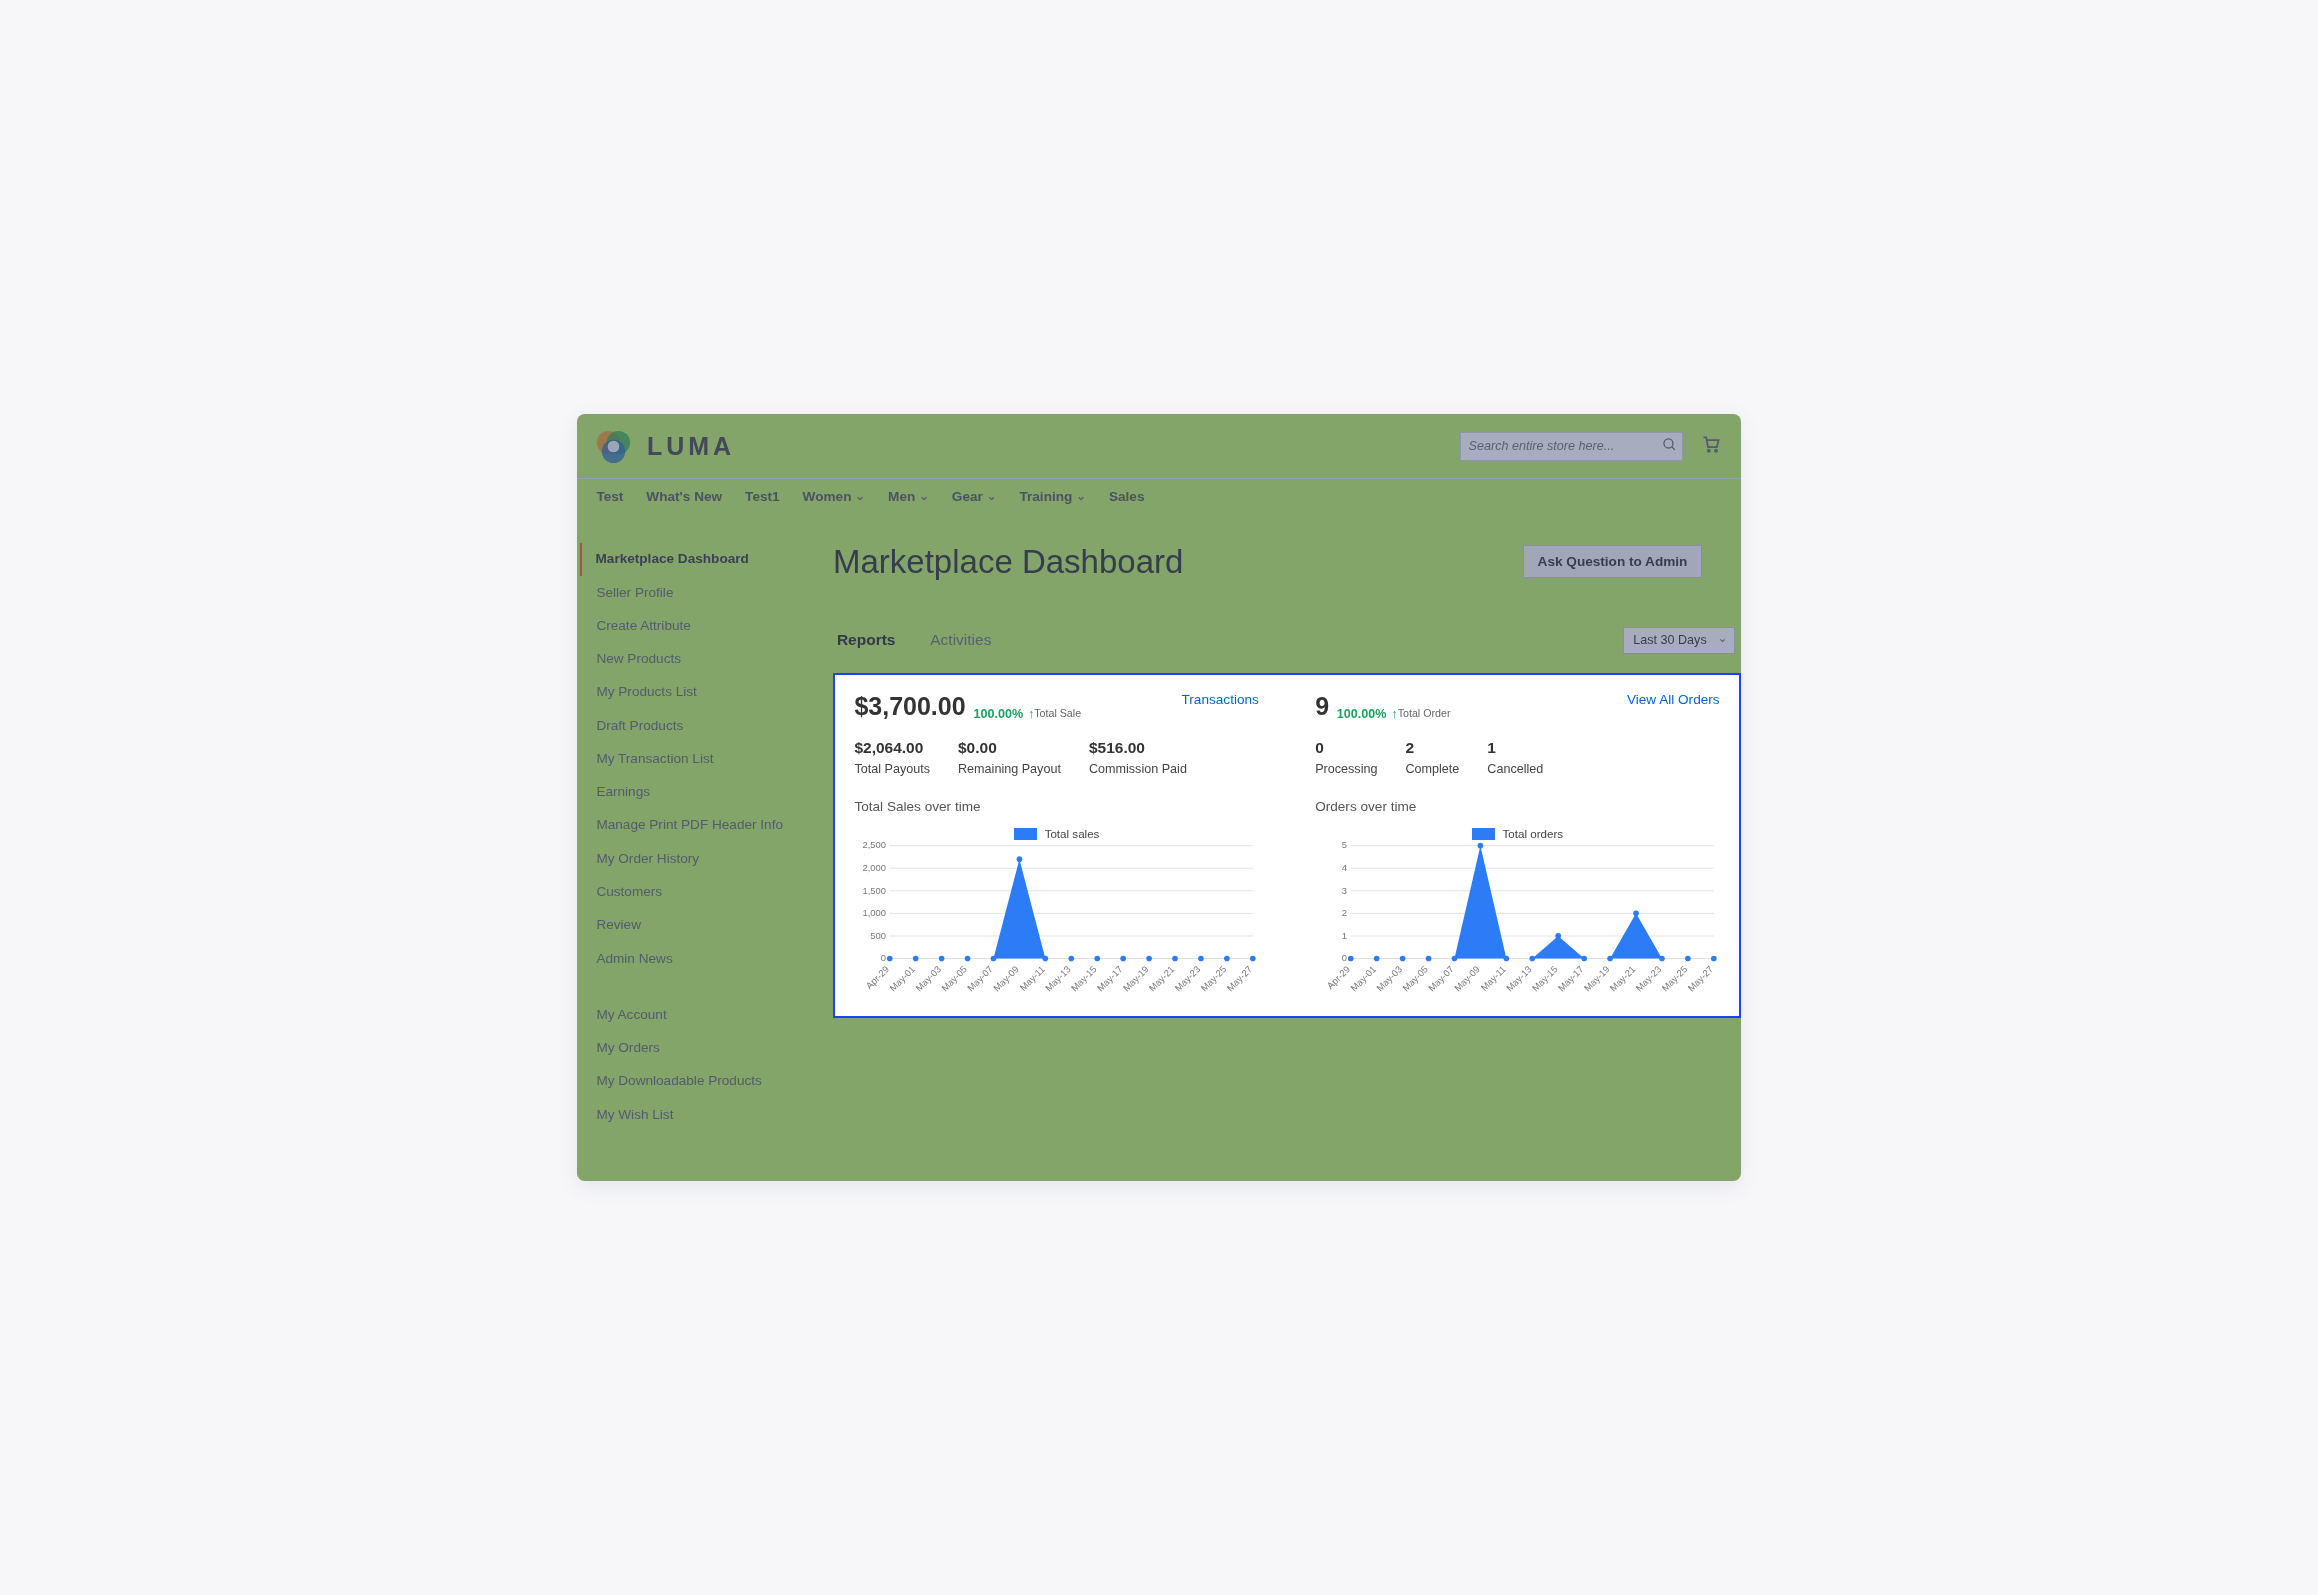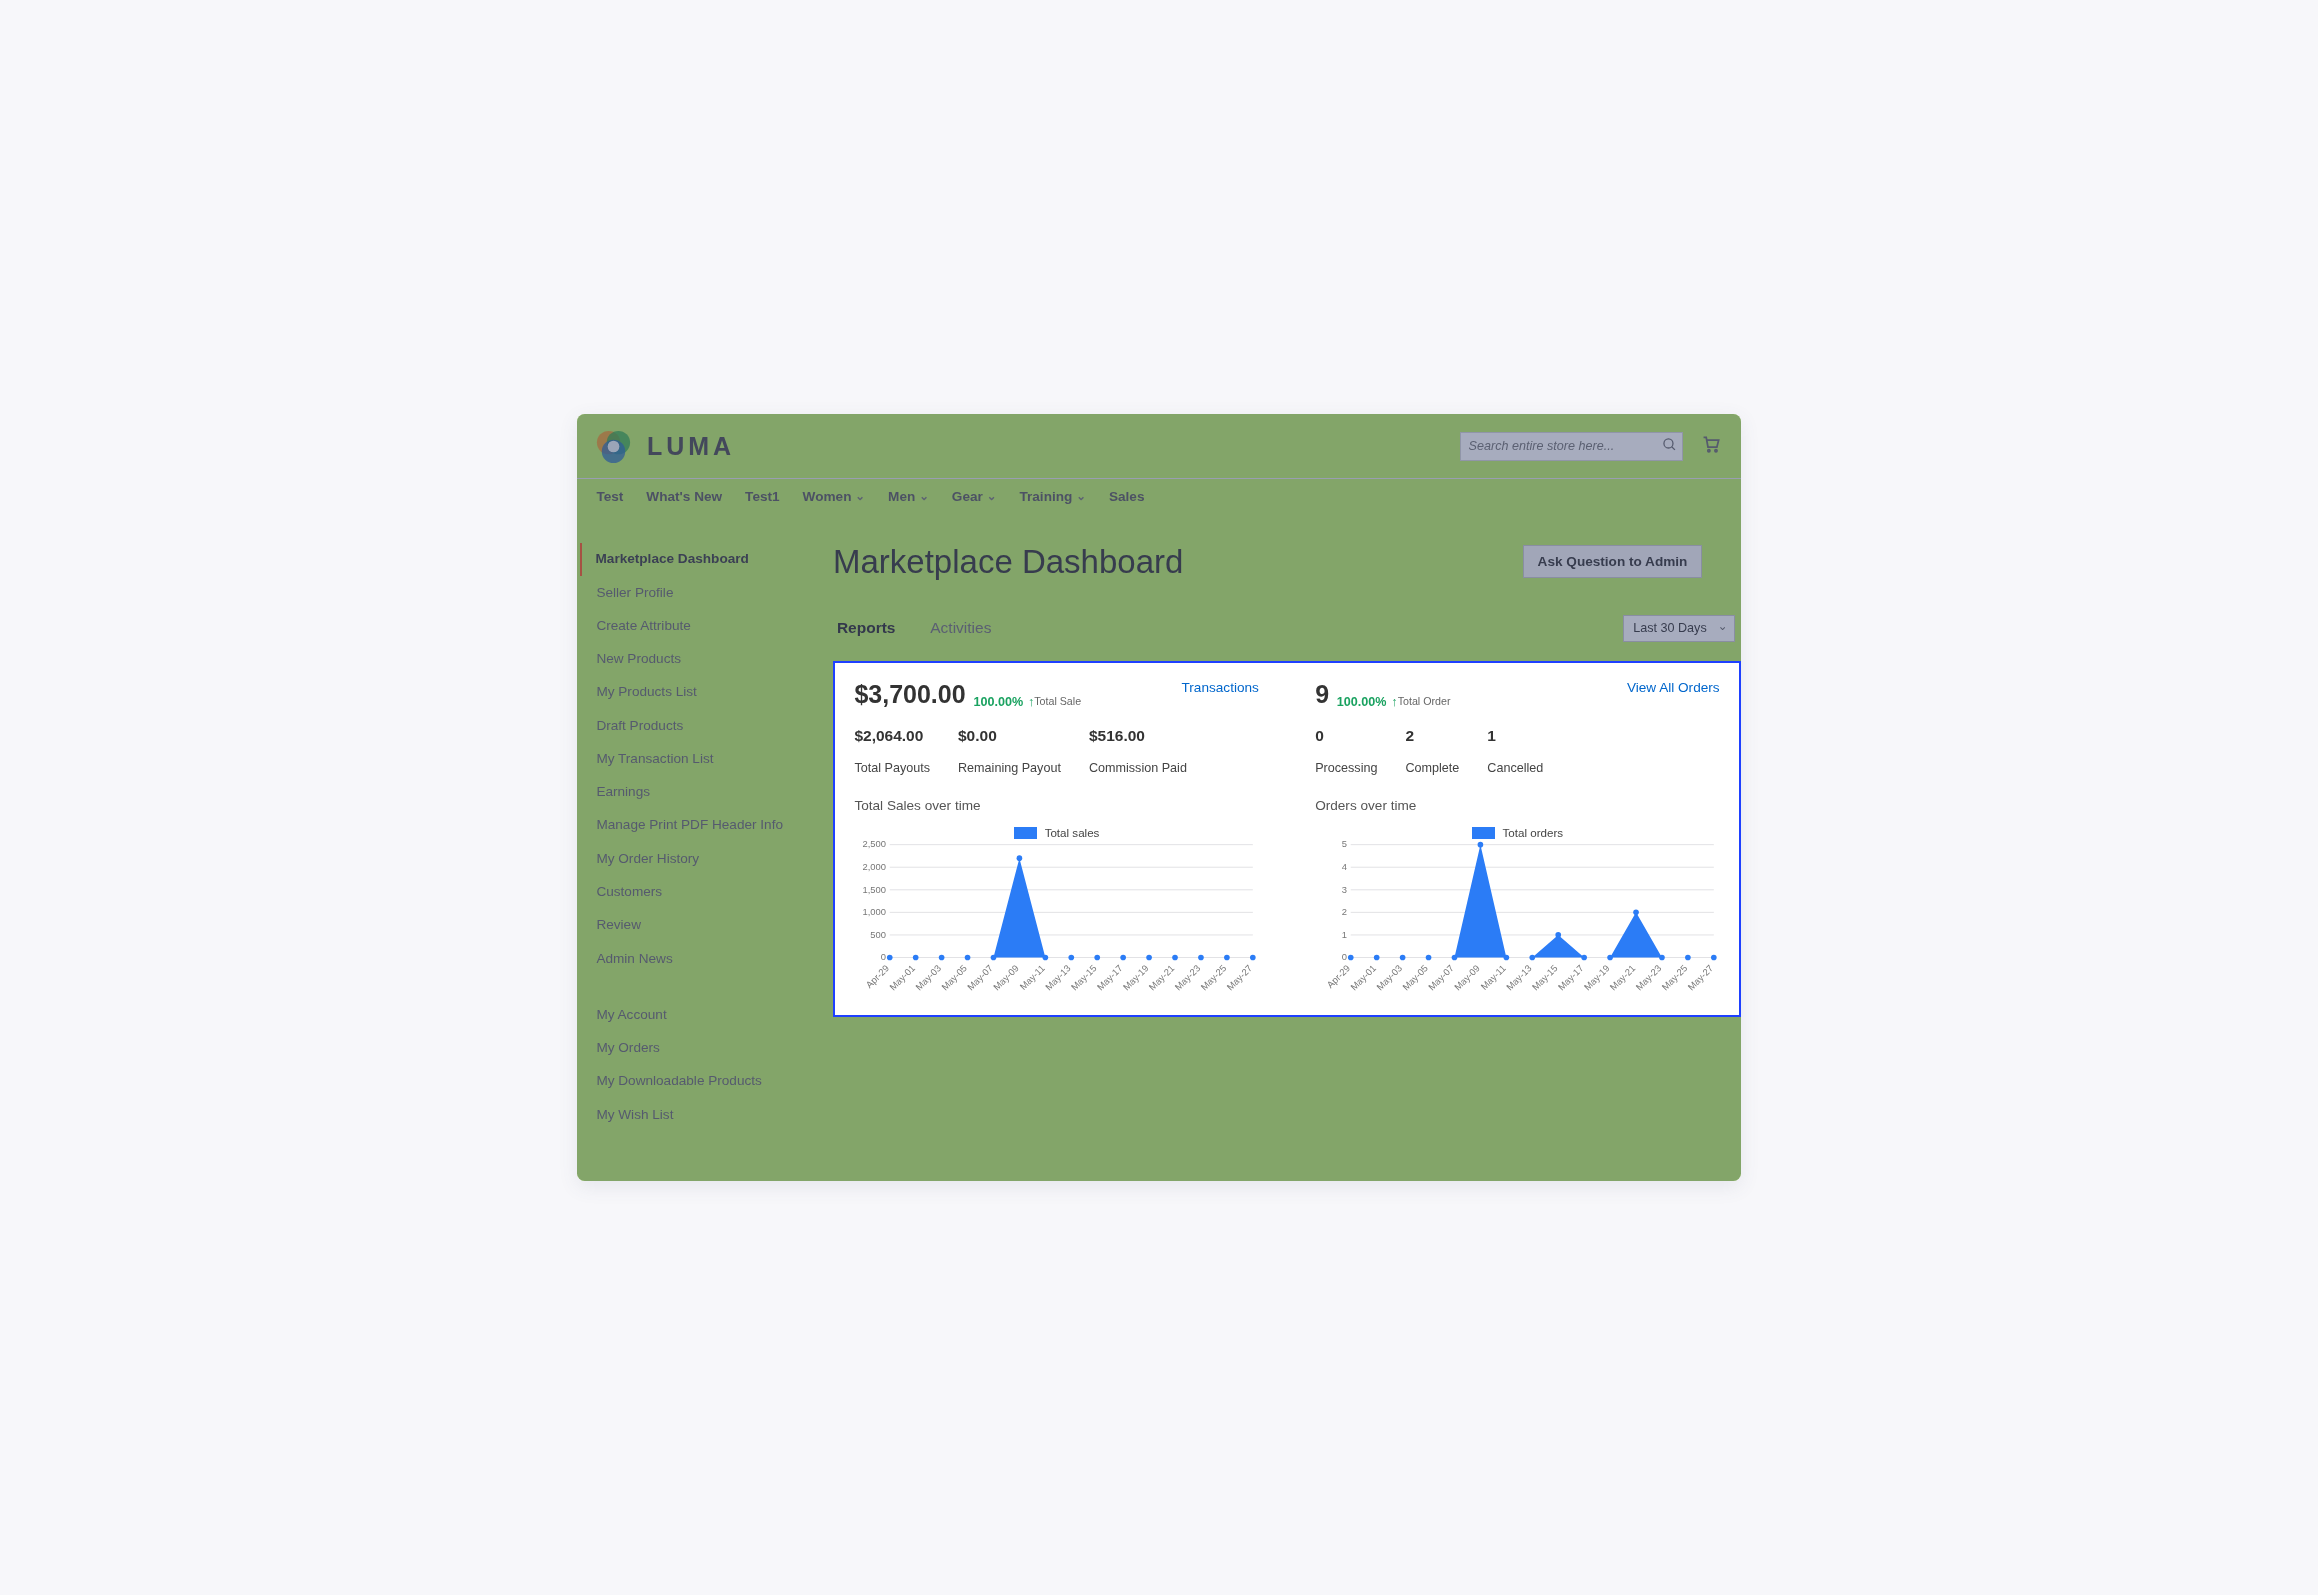--- a/index.html
+++ b/index.html
@@ -24,21 +24,21 @@
 .sidebar { width:233px; padding:29px 0 0 13.6px; }
 .sidebar .nav-item { font-size:13.6px; color:#6b6b6e; padding:7.8px 0 7.8px 5.8px; cursor:pointer; line-height:1.3; }
 .sidebar .nav-item.active { font-weight:700; color:#3b3b3e; border-left:2.9px solid #ff5a1f; margin-left:-10.7px; padding-left:13.6px; }
 .sidebar .gap { height:23px; }
 
 .content { flex:1; padding:29px 0 29px 23px; min-width:0; }
 .page-head { display:flex; align-items:center; justify-content:space-between; padding-right:39px; }
 .page-title { font-size:33px; font-weight:300; color:#333; }
 .ask-btn { font-size:13.6px; font-weight:600; color:#333; background:#f4f4f5; border:1px solid #c9c9cc; padding:7.8px 13.6px; cursor:pointer; }
 
-.tabs-row { display:flex; align-items:center; justify-content:space-between; margin-top:31px; padding-right:5.8px; }
+.tabs-row { display:flex; align-items:center; justify-content:space-between; margin-top:43px; padding-right:5.8px; }
 .tabs { display:flex; gap:27px; font-size:15.5px; }
 .tab { color:#737376; cursor:pointer; padding:7.8px 3.9px; }
 .tab.active { font-weight:700; color:#2d2d30; }
 .range-select { font-size:12.6px; color:#333; border:1px solid #c9c9cc; padding:5.8px 27px 5.8px 9.7px; background:#fff; appearance:none; position:relative; }
 .range-wrap { position:relative; }
 .range-wrap::after { content:"⌄"; position:absolute; right:7.8px; top:4.9px; color:#666; font-size:11.6px; pointer-events:none; }
 
 
 .hi-zone { position:relative; z-index:60; margin-top:15.5px; display:flex; gap:17.5px; border:2.9px solid #1e40ff; background:#fff; padding:0; }
 .panel { flex:1; background:#fff; padding:17.5px 19.4px 11.6px; min-width:0; }
@@ -47,21 +47,21 @@
 .big-num { display:flex; align-items:flex-end; gap:7.8px; }
 .big-val { font-size:25px; font-weight:700; color:#333; }
 .delta { font-size:12.6px; color:#1aa260; font-weight:600; display:flex; line-height:1.05; }
 .delta .d-row { display:flex; align-items:center; gap:2.9px; }
 .delta .d-label { color:#666; font-weight:400; font-size:10.7px; }
 .arrow-up::after { content:"↑"; color:#1aa260; font-weight:700; margin-left:1.9px; }
 .link { color:#0066cc; font-size:13.6px; cursor:pointer; }
 
 .mini-stats { display:flex; gap:28px; margin-top:17.5px; }
 .ms .v { font-size:15.5px; font-weight:700; color:#333; }
-.ms .l { font-size:12.6px; color:#444; margin-top:16px; max-width:107px; }
+.ms .l { font-size:12.6px; color:#444; margin-top:5px; max-width:107px; }
 
 .chart-title { font-size:13.6px; color:#555; margin-top:23px; }
 .chart-wrap { margin-top:13.6px; }
 .legend { display:flex; align-items:center; justify-content:center; gap:7.8px; font-size:11.6px; color:#444; }
 .legend .sw { width:23px; height:11.6px; background:#2b7cf6; }
 svg.plot { width:100%; height:auto; }
 svg.plot .grid line { stroke:#e0e0e3; stroke-width:1; }
 svg.plot .axis text { font-size:10px; fill:#777; }
 svg.plot .pt { fill:#2b7cf6; }
 svg.plot .area { fill:#2b7cf6; }

